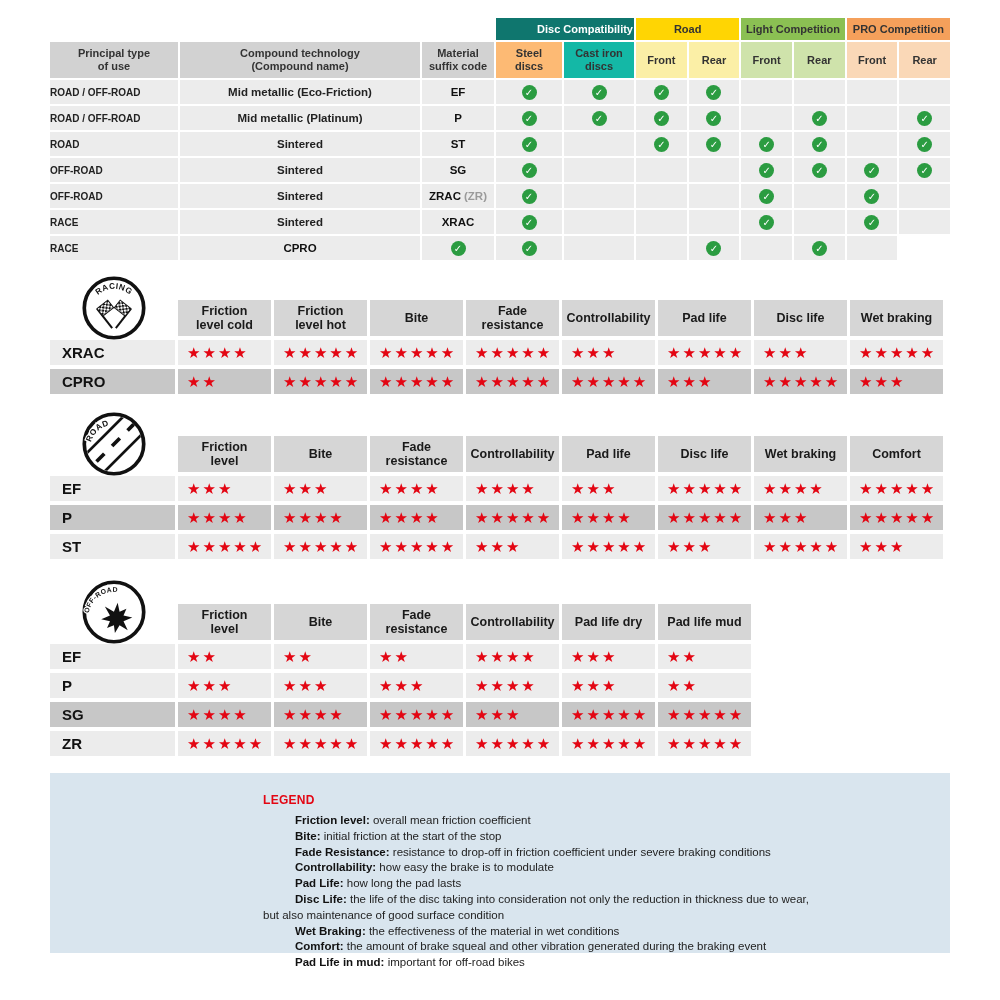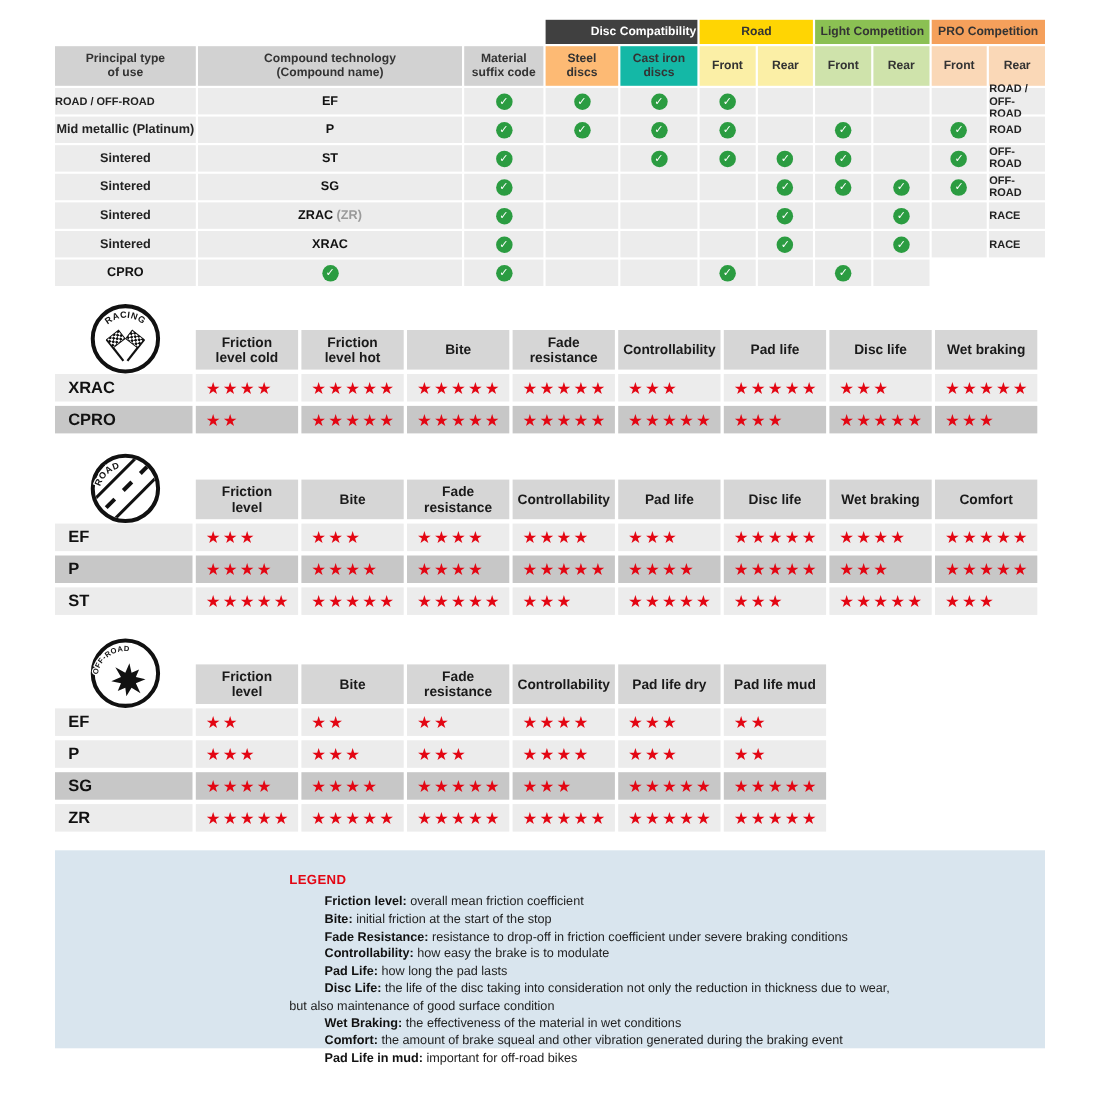--- a/index.html
+++ b/index.html
@@ -56,41 +56,42 @@
   .icon-text { font-weight:bold; letter-spacing:0.5px; fill:#111;
                font-family:"Liberation Sans","DejaVu Sans",sans-serif; }
 </style>
 </head>
 <body>
 
 <div class="page">
 
   <div class="compat-grid">
       <div class="group-spacer"></div>
-      <div class="group-header" style="background: #404040; color: rgb(255, 255, 255); padding-left: 40px;">Disc Compatibility</div>
+      <div class="group-header" style="background: #0f766e; color: rgb(255, 255, 255); padding-left: 40px;">Disc Compatibility</div>
       <div class="group-header" style="background: rgb(255, 213, 3); color: rgb(51, 51, 51);">Road</div>
       <div class="group-header" style="background: rgb(139, 192, 83); color: rgb(51, 51, 51);">Light Competition</div>
       <div class="group-header" style="background: rgb(245, 160, 91); color: rgb(51, 51, 51);">PRO Competition</div>
       <div class="col-header" style="background: rgb(210, 210, 210);">Principal type
 of use</div>
       <div class="col-header" style="background: rgb(210, 210, 210);">Compound technology
 (Compound name)</div>
       <div class="col-header" style="background: rgb(210, 210, 210);">Material
 suffix code</div>
       <div class="col-header" style="background: #fdba74;">Steel
 discs</div>
       <div class="col-header" style="background: #14b8a6;">Cast iron
 discs</div>
       <div class="col-header" style="background: rgb(251, 239, 166);">Front</div>
       <div class="col-header" style="background: rgb(251, 239, 166);">Rear</div>
       <div class="col-header" style="background: rgb(207, 227, 171);">Front</div>
       <div class="col-header" style="background: rgb(207, 227, 171);">Rear</div>
       <div class="col-header" style="background: rgb(250, 216, 183);">Front</div>
       <div class="col-header" style="background: rgb(250, 216, 183);">Rear</div>
       <div class="cell use-cell">ROAD / OFF-ROAD</div>
+      <div class="cell compound-cell">Mid metallic (Eco-Friction)</div>
       <div class="cell code-cell">EF</div>
       <div class="cell check-cell">
         <span class="check">✓</span>
       </div>
       <div class="cell check-cell">
         <span class="check">✓</span>
       </div>
       <div class="cell check-cell">
         <span class="check">✓</span>
       </div>

